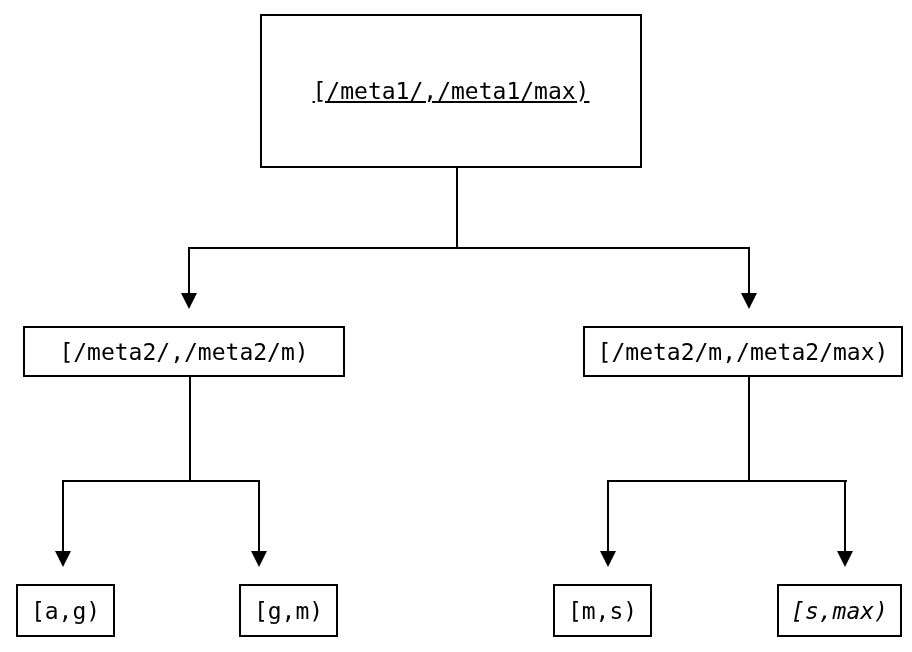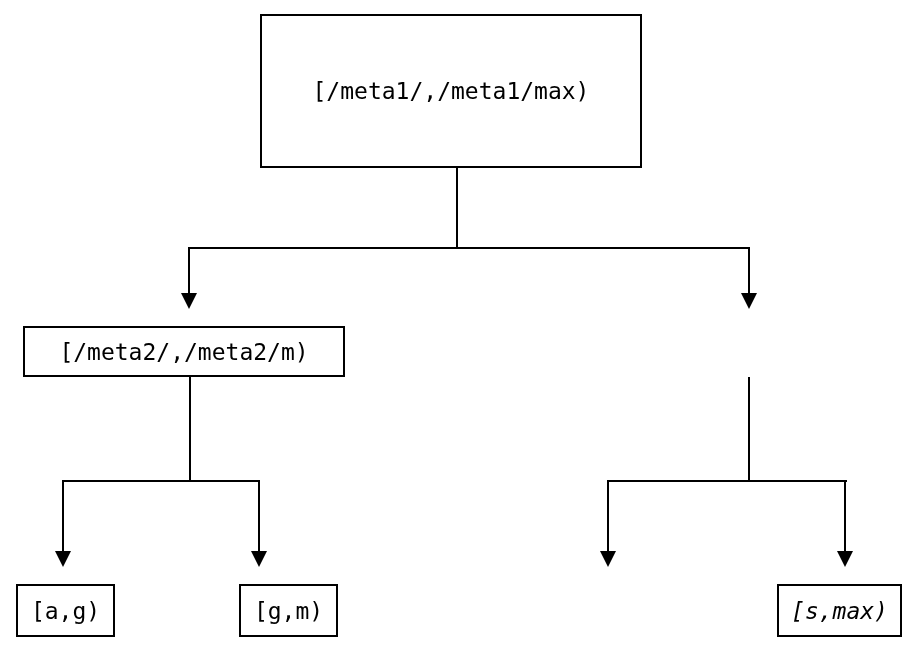--- a/index.html
+++ b/index.html
@@ -21,21 +21,21 @@
     border: 2px solid #000000;
     background: #ffffff;
     color: #000000;
     display: flex;
     align-items: center;
     justify-content: center;
     font-size: 23px;
     letter-spacing: 0;
     white-space: nowrap;
   }
-  .node-root   { left: 260px; top: 14px;  width: 382px; height: 154px; }
+  .node-root   { left: 260px; top: 14px;  width: 382px; height: 154px; text-decoration: underline; }
   .node-l2l    { left: 23px;  top: 326px; width: 322px; height: 51px; }
   .node-l2r    { left: 583px; top: 326px; width: 320px; height: 51px; }
   .node-leaf1  { left: 16px;   top: 584px; width: 99px;  height: 53px; }
   .node-leaf2  { left: 203px; top: 584px; width: 99px;  height: 53px; margin-left: 36px; }
   .node-leaf3  { left: 553px; top: 584px; width: 99px;  height: 53px; }
   .node-leaf4  { left: 777px; top: 584px; width: 125px; height: 53px; font-style: italic; }
 
   .line {
     position: absolute;
     background: #000000;
@@ -75,25 +75,27 @@
 </style>
 </head>
 <body>
 
 <div class="canvas">
 
   <div class="node node-root">[/meta1/,/meta1/max)</div>
 
   <div class="node node-l2l">[/meta2/,/meta2/m)</div>
 
+  <div class="node node-l2r">[/meta2/m,/meta2/max)</div>
 
   <div class="node node-leaf1">[a,g)</div>
 
   <div class="node node-leaf2">[g,m)</div>
 
+  <div class="node node-leaf3">[m,s)</div>
 
   <div class="node node-leaf4">[s,max)</div>
 
   <div class="line e1-stem"></div>
   <div class="line e1-hbar"></div>
   <div class="line e1-dropl"></div>
   <div class="line e1-dropr"></div>
   <div class="arrow e1-arrl"></div>
   <div class="arrow e1-arrr"></div>
 

